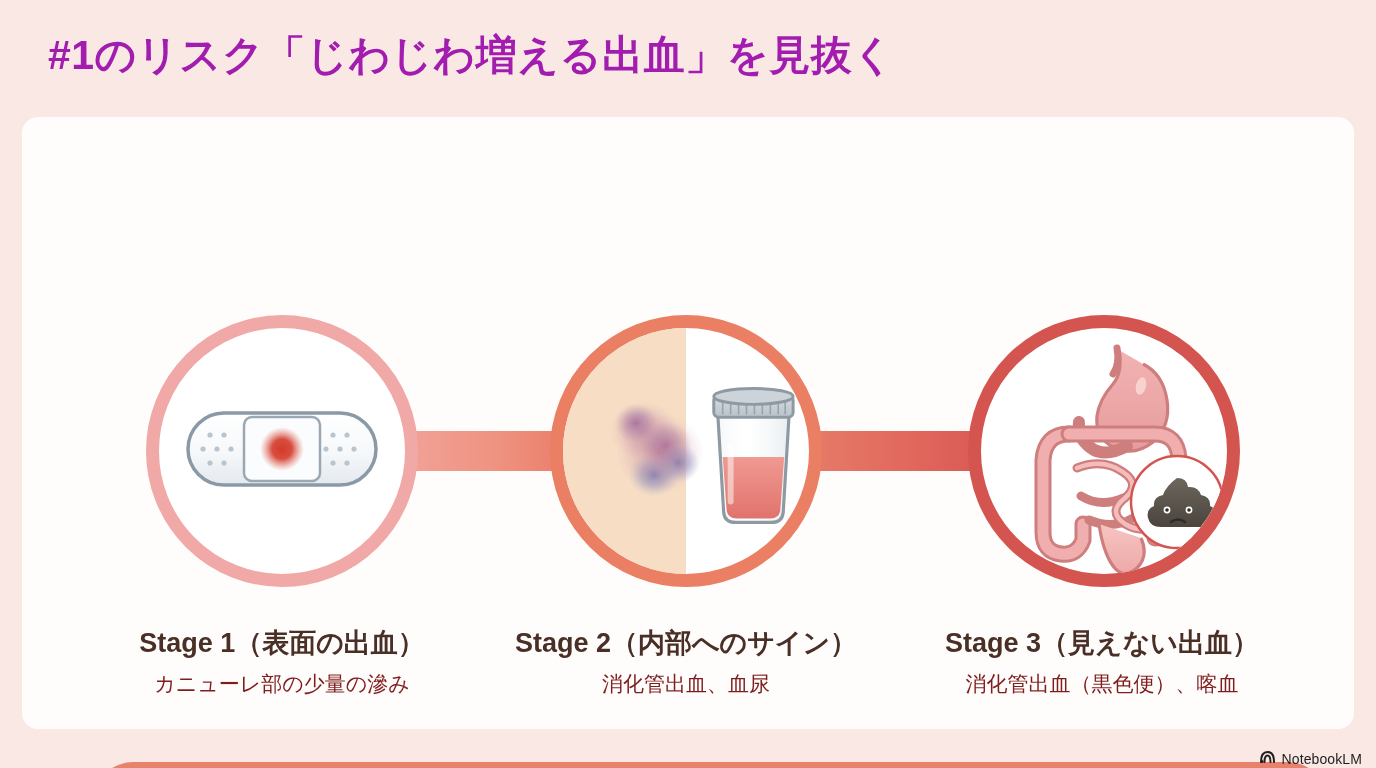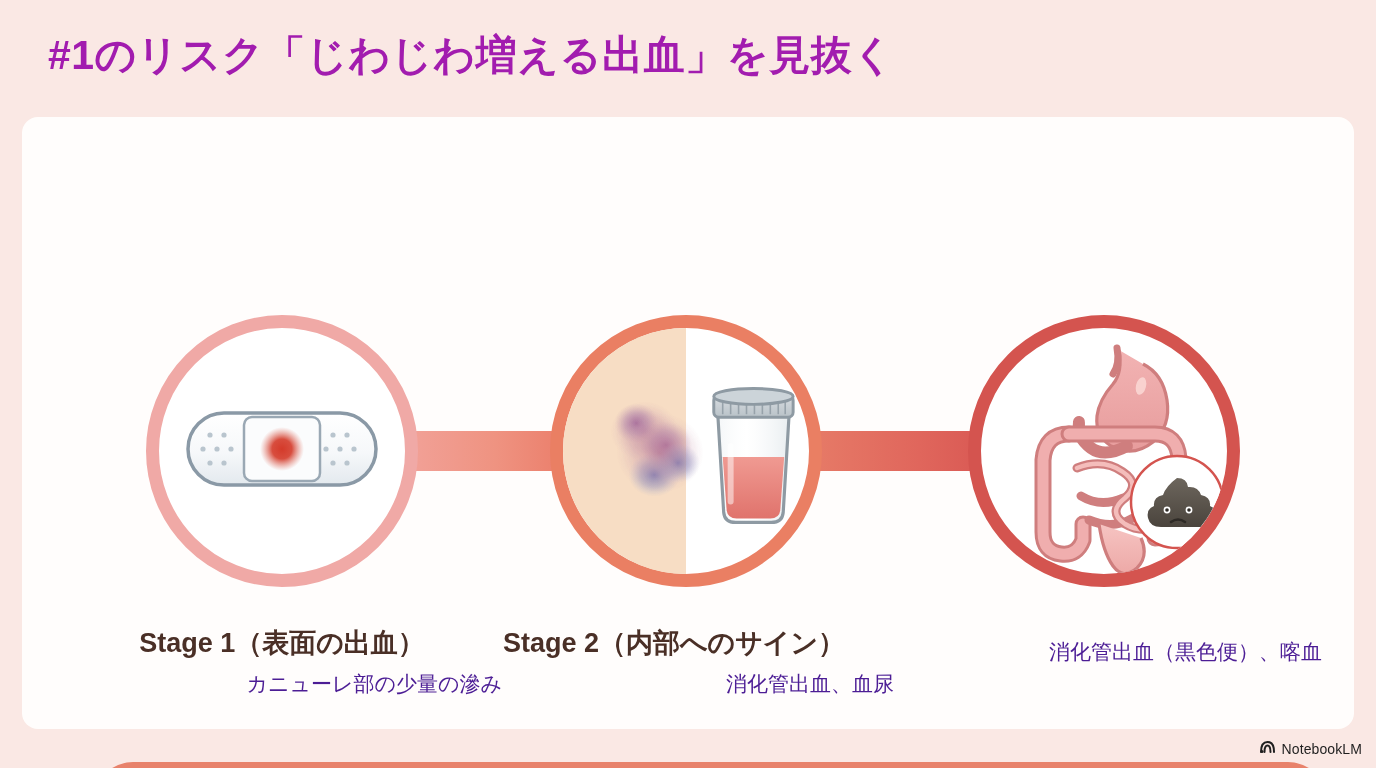--- a/index.html
+++ b/index.html
@@ -116,27 +116,26 @@
     font-size: 27px;
     font-weight: 700;
     color: #4a2f26;
     white-space: nowrap;
     line-height: 1.2;
   }
   .stage-sub {
     margin-top: 12px;
     font-size: 21px;
     font-weight: 400;
-    color: #4c1d95;
+    color: #7f1d1d;
     white-space: nowrap;
     line-height: 1.2;
-    text-align: right;
   }
   .label-1 { left: 40px;  top: 510px; width: 440px; }
-  .label-2 { left: 432px; top: 510px; width: 440px; }
+  .label-2 { left: 444px; top: 510px; width: 440px; }
   .label-3 { left: 860px; top: 510px; width: 440px; }
 
   
   .banner {
     position: absolute;
     left: 72px;
     top: 645px;
     width: 1233px;
     height: 78px;
     background: #e8826b;
@@ -144,21 +143,21 @@
     display: flex;
     align-items: center;
     justify-content: center;
     z-index: 3;
   }
 
   
   .watermark {
     position: absolute;
     right: 14px;
-    bottom: 10px;
+    bottom: 0;
     display: flex;
     align-items: center;
     gap: 6px;
     z-index: 5;
   }
   .watermark-text {
     font-size: 14px;
     color: #1f1f1f;
     letter-spacing: 0.1px;
   }
@@ -343,20 +342,21 @@
 
     <div class="stage-label label-1">
       <div class="stage-title">Stage 1（表面の出血）</div>
       <div class="stage-sub">カニューレ部の少量の滲み</div>
     </div>
     <div class="stage-label label-2">
       <div class="stage-title">Stage 2（内部へのサイン）</div>
       <div class="stage-sub">消化管出血、血尿</div>
     </div>
     <div class="stage-label label-3">
+      <div class="stage-title">Stage 3（見えない出血）</div>
       <div class="stage-sub">消化管出血（黒色便）、喀血</div>
     </div>
 
   </div>
 
   <div class="banner">
     
   </div>
 
 </div>

